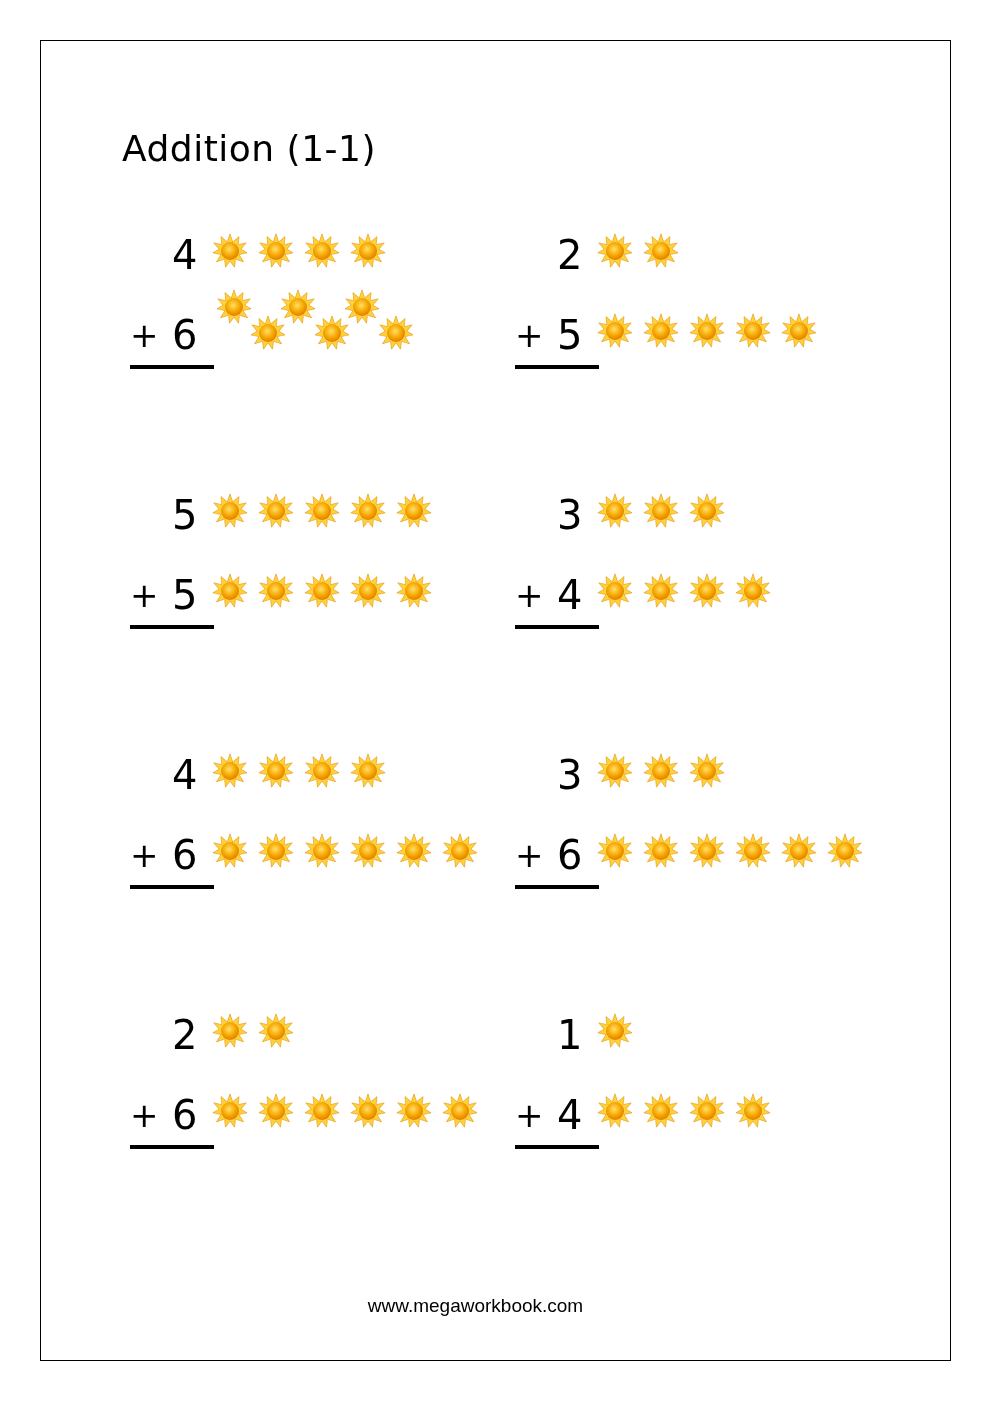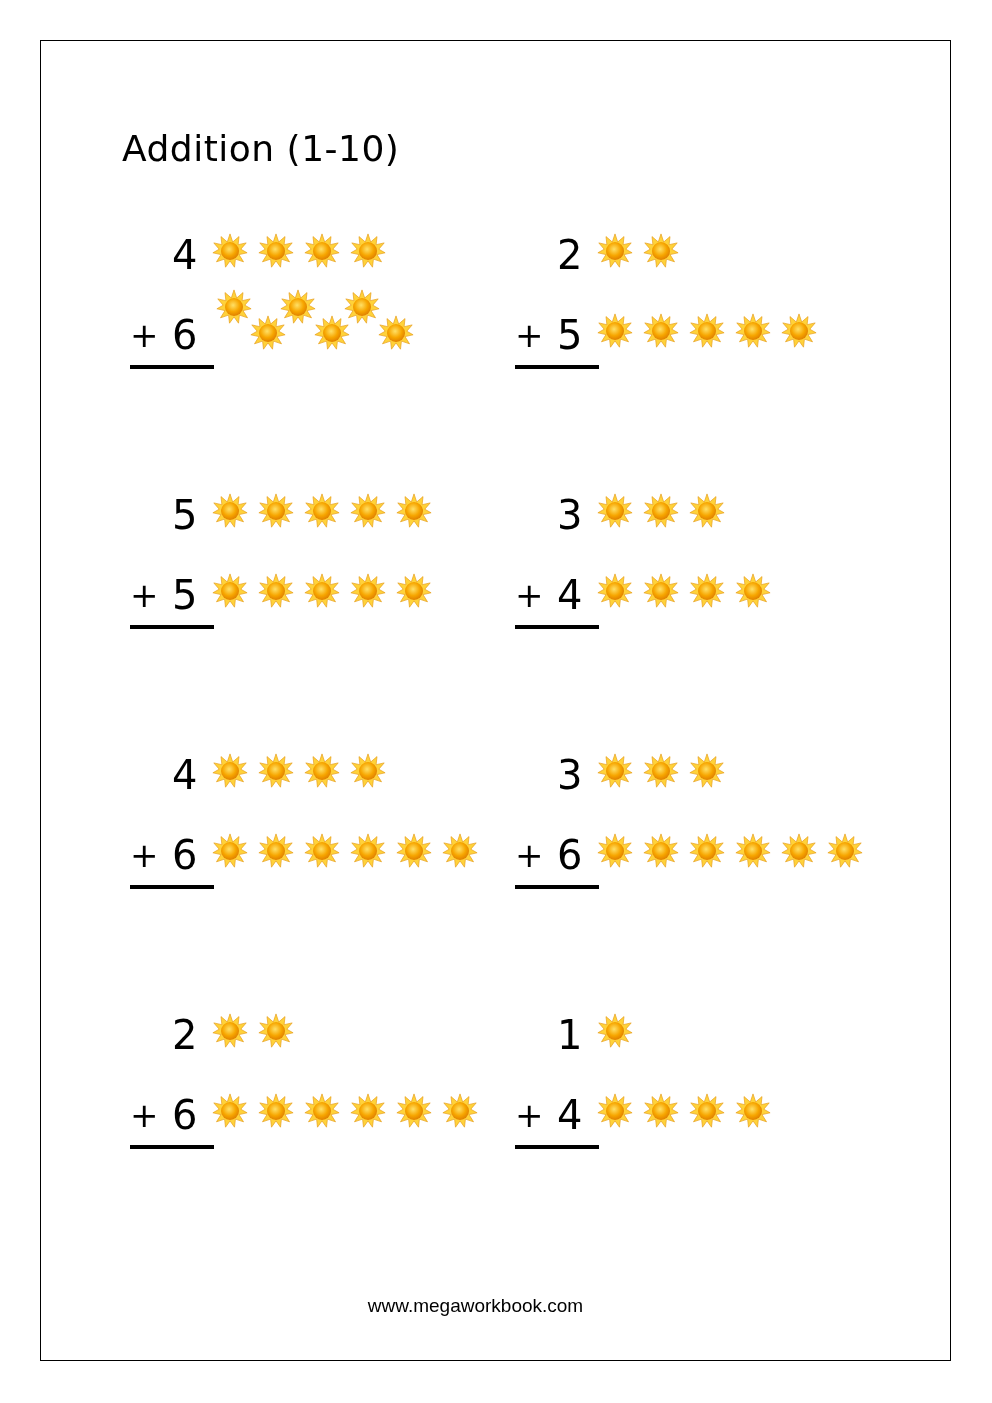--- a/index.html
+++ b/index.html
@@ -16,21 +16,21 @@
   .suns.r1{top:18px;}
   .suns.r2{top:98px;}
   .sun{width:40px;height:40px;margin-right:6px;}
   .sun svg{width:36px;height:36px;}
   .footer{position:absolute;left:0;width:951px;top:1295px;text-align:center;font-size:19px;color:#000;font-family:"Liberation Sans",sans-serif;}
 </style>
 </head>
 <body>
 
 <div class="page"></div>
-<div class="title">Addition (1-10)</div>
+<div class="title">Addition (1-1)</div>
 
 <div id="problems">
     <div class="problem" style="left: 130px; top: 215px;">
       <span class="num n1">4</span>
       <span class="num plus">+</span>
       <span class="num n2">6</span>
       <div class="rule"></div>
       <div class="suns r1">
   <span class="sun">
     <svg viewBox="0 0 40 40">

